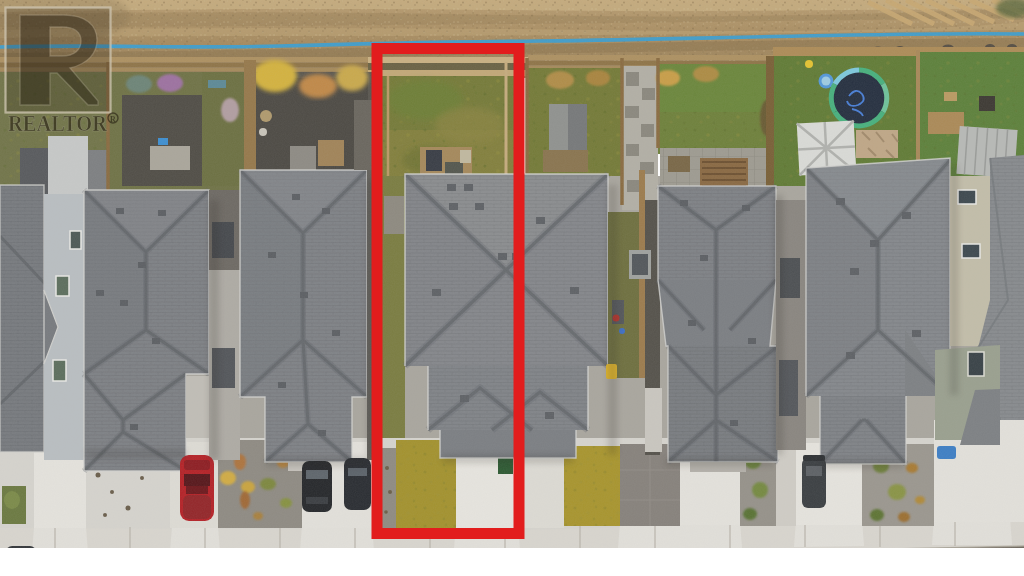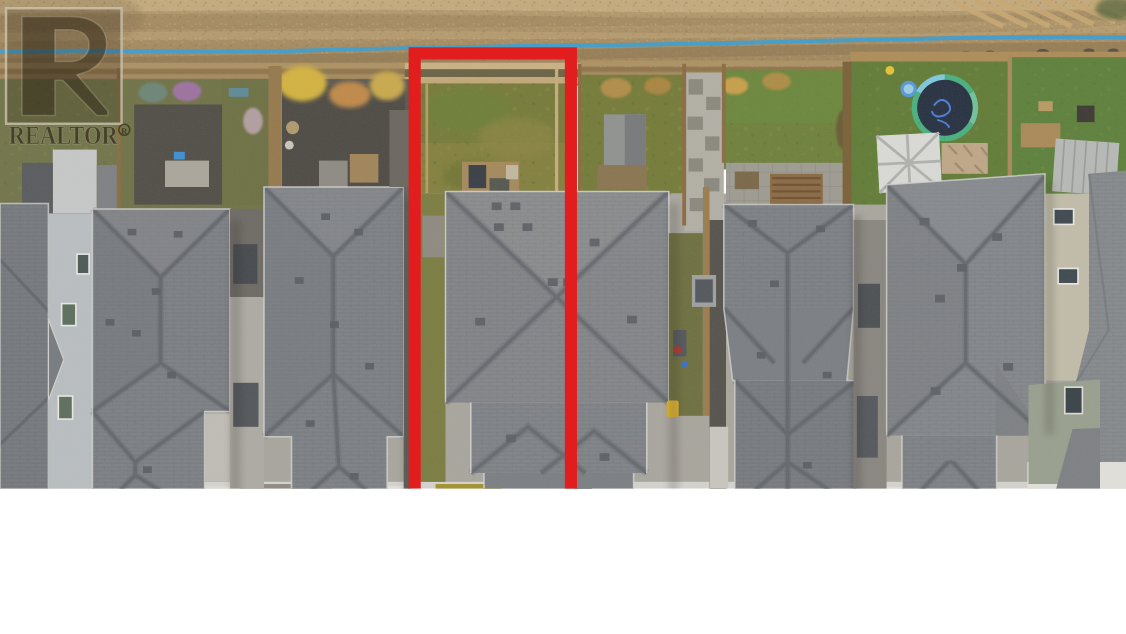--- a/index.html
+++ b/index.html
@@ -1,16 +1,16 @@
 <!DOCTYPE html>
 <html><head>
 <meta charset="utf-8">
 <style>
 html,body{margin:0;padding:0}
-#stage{position:relative;width:1024px;height:444px;overflow:hidden;font-family:"Liberation Sans",sans-serif}
+#stage{position:relative;width:1024px;height:548px;overflow:hidden;font-family:"Liberation Sans",sans-serif}
 </style>
 </head>
 <body>
 <div id="stage">
 <svg width="1024" height="576" viewBox="0 0 1024 576" xmlns="http://www.w3.org/2000/svg">
 <defs>
 <linearGradient id="dirtg" x1="0" y1="0" x2="0" y2="1">
 <stop offset="0" stop-color="#b89d72"></stop>
 <stop offset="0.5" stop-color="#a78c61"></stop>
 <stop offset="1" stop-color="#97805a"></stop>

